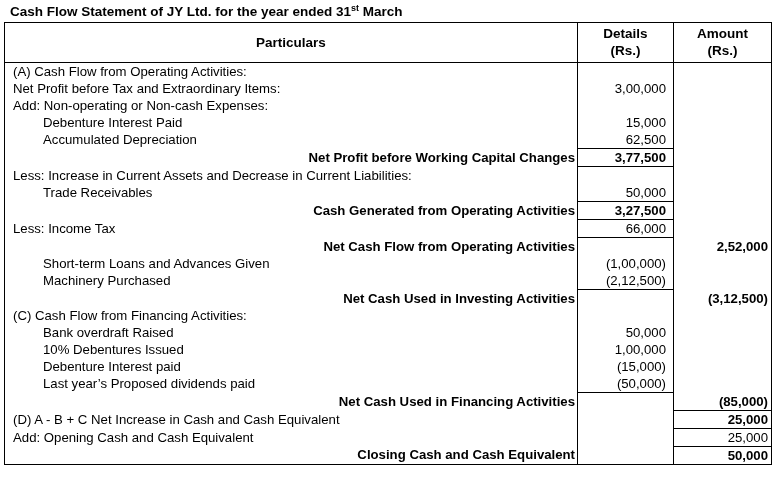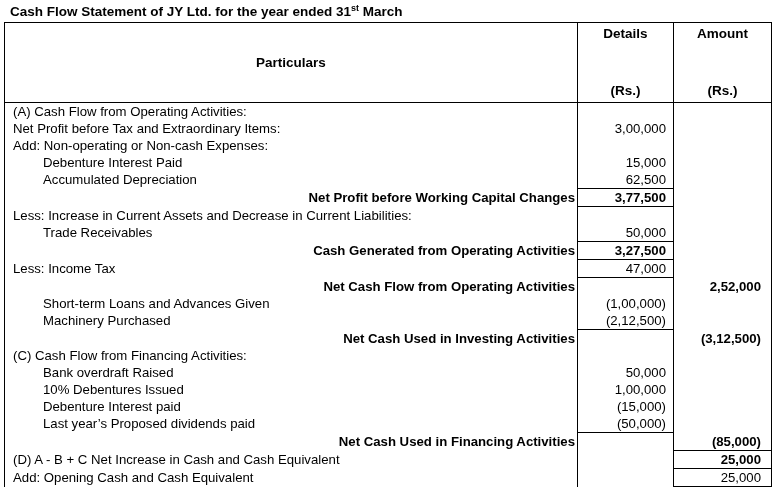--- a/index.html
+++ b/index.html
@@ -49,21 +49,21 @@
     border-bottom: 1.6px solid #000;
     font-size: 13.5px;
     font-weight: bold;
     line-height: 17px;
     padding: 2px 0 3px 0;
     text-align: center;
     vertical-align: middle;
   }
   thead th.th-part { border-left: none; }
   thead th.th-amt  { border-right: none; }
-  thead th .hdr-l2 { display: block; margin-top: 40px; }
+  thead th .hdr-l2 { display: block; }
 
   tbody td {
     font-size: 13.2px;
     line-height: 17px;
     height: 17px;
     padding: 0;
     vertical-align: middle;
     white-space: nowrap;
     overflow: hidden;
   }
@@ -71,21 +71,21 @@
     text-align: left;
     border-right: 1.6px solid #000;
   }
   td.det {
     text-align: right;
     padding-right: 7px;
     border-right: 1.6px solid #000;
   }
   td.amt {
     text-align: right;
-    padding-right: 10px;
+    padding-right: 3px;
   }
 
   
   .ind0 { padding-left: 8px; }
   .ind1 { padding-left: 38px; }
 
   
   td.part.total-label {
     text-align: right;
     font-weight: bold;
@@ -160,21 +160,21 @@
           <td class="det">50,000</td>
           <td class="amt"></td>
         </tr>
         <tr>
           <td class="part total-label">Cash Generated from Operating Activities</td>
           <td class="det bold rule-top rule-bottom">3,27,500</td>
           <td class="amt"></td>
         </tr>
         <tr>
           <td class="part ind0">Less: Income Tax</td>
-          <td class="det rule-bottom">47,000</td>
+          <td class="det rule-bottom">66,000</td>
           <td class="amt"></td>
         </tr>
         <tr>
           <td class="part total-label">Net Cash Flow from Operating Activities</td>
           <td class="det"></td>
           <td class="amt bold">2,52,000</td>
         </tr>
         <tr>
           <td class="part ind1">Short-term Loans and Advances Given</td>
           <td class="det">(1,00,000)</td>

